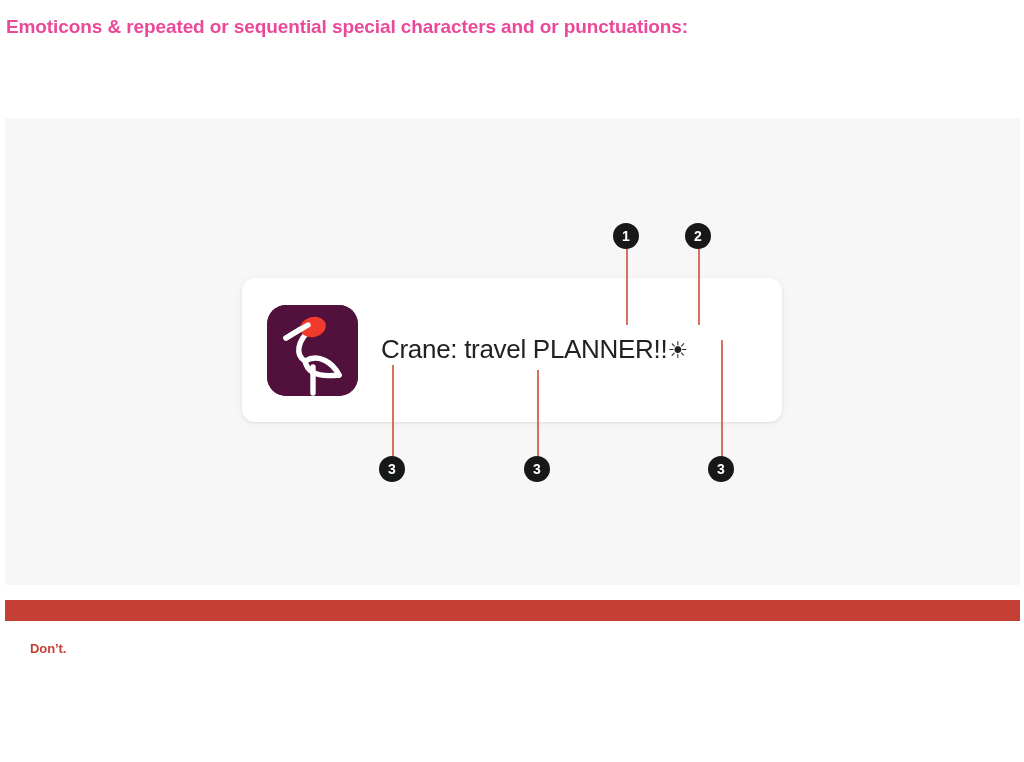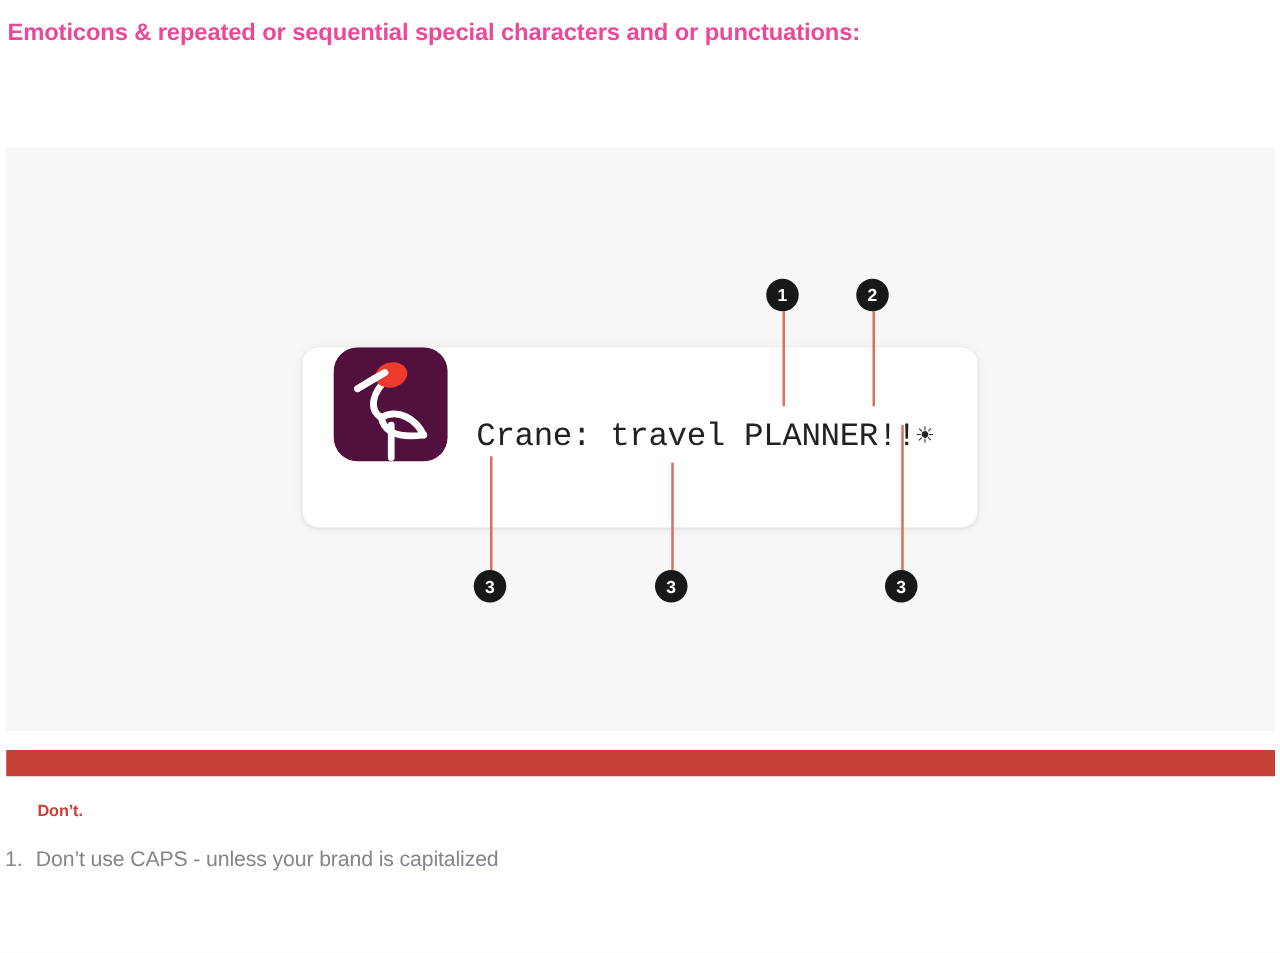--- a/index.html
+++ b/index.html
@@ -43,21 +43,21 @@
   .app-card {
     position: absolute;
     left: 242px;
     top: 278px;
     width: 540px;
     height: 144px;
     background: #ffffff;
     border-radius: 13px;
     box-shadow: 0 1px 3px rgba(0,0,0,0.08), 0 1px 10px rgba(0,0,0,0.05);
     display: flex;
-    font-family: Liberation Mono, monospace;
+    align-items: center;
   }
   .app-icon {
     width: 91px;
     height: 91px;
     margin-left: 25px;
     border-radius: 19px;
     background: #51113c;
     position: relative;
     flex: 0 0 auto;
     overflow: hidden;
@@ -199,14 +199,13 @@
       <div class="leader-line" style="left: 716px; top: 222px; height: 116px;"></div>
       <div class="marker" style="left: 703px; top: 338px;">3</div>
     </div>
 </div>
 
 <div class="divider-bar"></div>
 
 <div class="dont-heading">Don’t.</div>
 
 <ol class="dont-list" id="dont-list">
-    <li><span class="num">1.</span><span> Don’t use CAPS - unless your brand is capitalized</span></li>
   </ol>
 
 </body></html>

